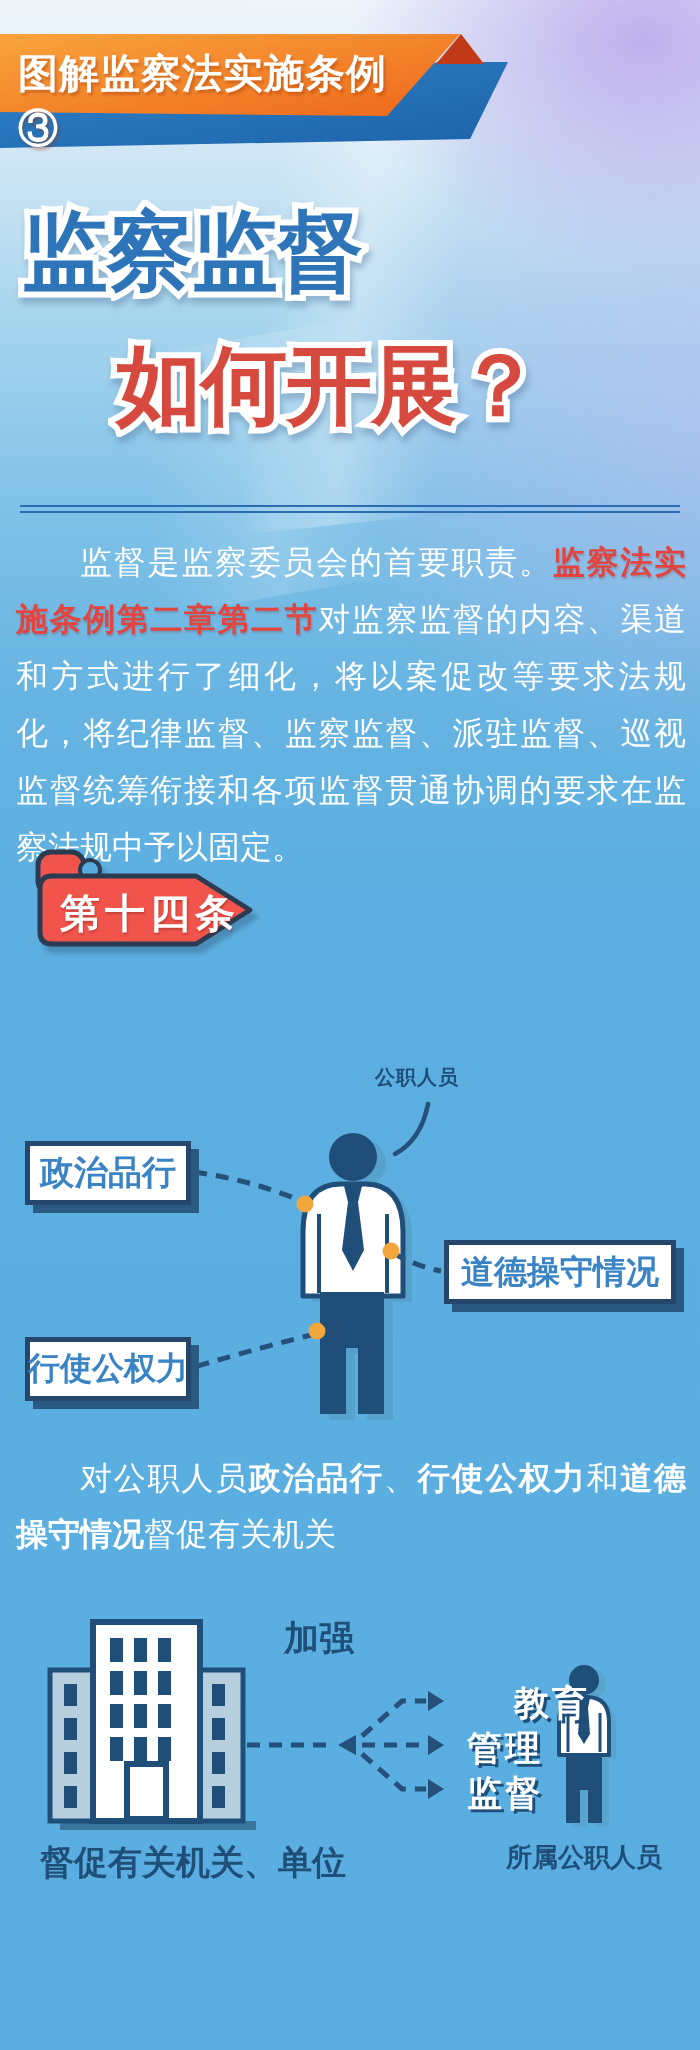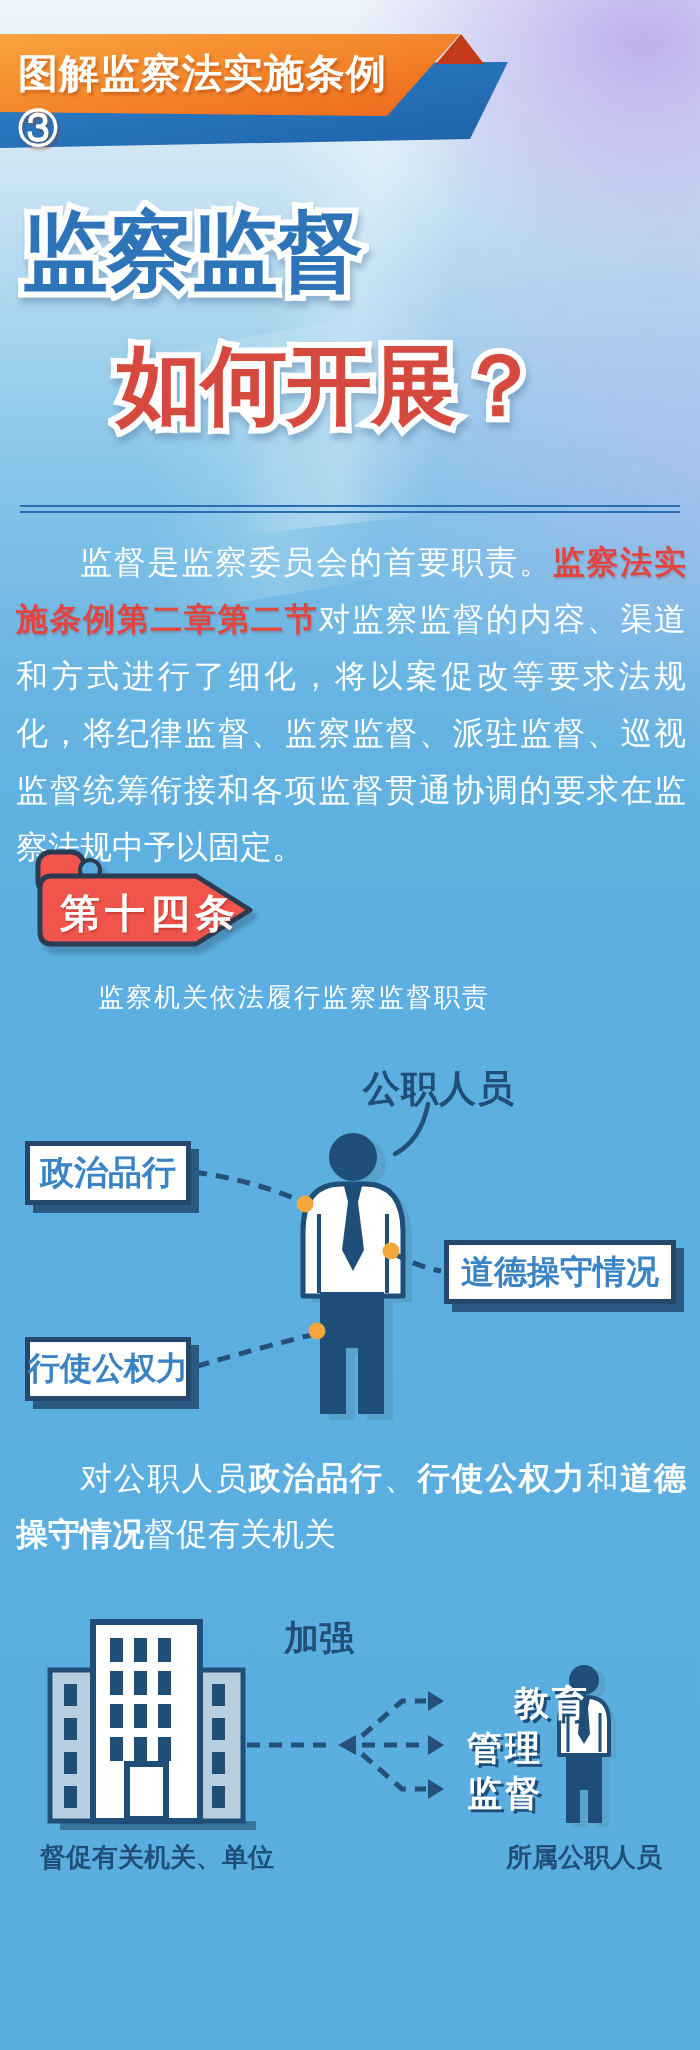--- a/index.html
+++ b/index.html
@@ -68,27 +68,27 @@
   .fig1-svg{position:absolute;left:0;top:1050px;}
   .callout{
     position:absolute;background:#fff;border:5px solid #24476b;
     box-shadow:8px 8px 0 #2a5a82;display:flex;align-items:center;justify-content:center;
     color:#3a84c6;font-weight:bold;box-sizing:border-box;white-space:nowrap;
   }
   .box-zhengzhi{left:25px;top:1141px;width:166px;height:64px;font-size:34px;}
   .box-daode{left:444px;top:1240px;width:232px;height:64px;font-size:33px;}
   .box-xingshi{left:25px;top:1337px;width:166px;height:64px;font-size:32px;}
   .person-label{
-    position:absolute;left:363px;top:1064px;font-size:37px;font-weight:bold;
+    position:absolute;left:375px;top:1064px;font-size:20px;font-weight:bold;
     color:#1f4e78;white-space:nowrap;letter-spacing:1px;text-align:center;
   }
   
   .fig2-svg{position:absolute;left:0;top:1598px;}
   .navy-label{position:absolute;font-weight:bold;color:#1f4e78;white-space:nowrap;}
-  .org-label{left:40px;top:1840px;font-size:26px;}
+  .org-label{left:40px;top:1840px;font-size:34px;}
   .staff-label{left:506px;top:1840px;font-size:26px;}
   .strengthen{left:284px;top:1618px;width:38px;font-size:35px;line-height:39px;
     word-break:break-all;text-align:center;}
   .arrow-label{
     position:absolute;left:467px;font-size:35px;font-weight:bold;color:#fff;
     letter-spacing:3px;text-shadow:3px 3px 0 #1f4e78;white-space:nowrap;
   }
   .arrow-label-0{top:1680px;margin-left:47px;}
   .arrow-label-1{top:1725px;}
   .arrow-label-2{top:1770px;}
@@ -124,21 +124,20 @@
   <div class="divider"></div>
 
   <div class="para p1"><span>监督是监察委员会的首要职责。</span><span class="r">监察法实施条例第二章第二节</span><span>对监察监督的内容、渠道和方式进行了细化，将以案促改等要求法规化，将纪律监督、监察监督、派驻监督、巡视监督统筹衔接和各项监督贯通协调的要求在监察法规中予以固定。</span></div>
 
   <svg class="ribbon-svg" width="240" height="112" viewBox="0 0 240 112">
     <rect x="10" y="6" width="46" height="42" rx="13" fill="#f0544a" stroke="#2b3c52" stroke-width="5"></rect>
     <circle cx="62" cy="24" r="10" fill="#58ace0" stroke="#2b3c52" stroke-width="4"></circle>
     <path d="M24 30 H168 L222 64 L168 98 H24 Q12 98 12 86 V42 Q12 30 24 30 Z" fill="#f0544a" stroke="#2b3c52" stroke-width="5" stroke-linejoin="round"></path>
   </svg>
   <div class="ribbon-text">第十四条</div>
-  <div class="article-lead">监察机关依法履行监察监督职责</div>
 
   <svg class="fig1-svg" width="700" height="420" viewBox="0 1050 700 420">
 
     <path d="M428 1104 Q421 1140 395 1154" fill="none" stroke="#24507a" stroke-width="4.5" stroke-linecap="round"></path>
 
     <g transform="translate(9,6)" fill="#57a2cc">
       <circle cx="353" cy="1157" r="24"></circle>
       <path d="M303 1296 V1232 Q303 1184 341 1184 H365 Q403 1184 403 1232 V1296 Z"></path>
       <rect x="320" y="1292" width="64" height="56"></rect>
       <rect x="320" y="1348" width="26" height="66"></rect>

